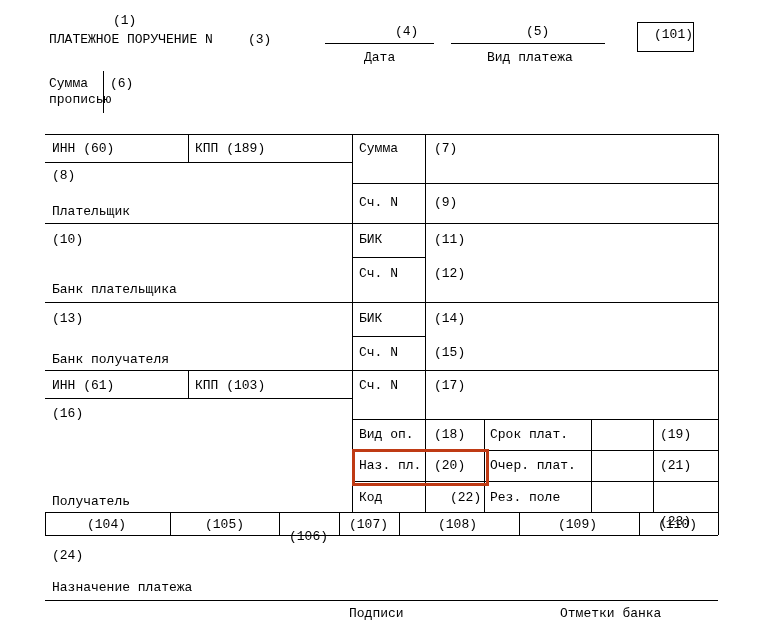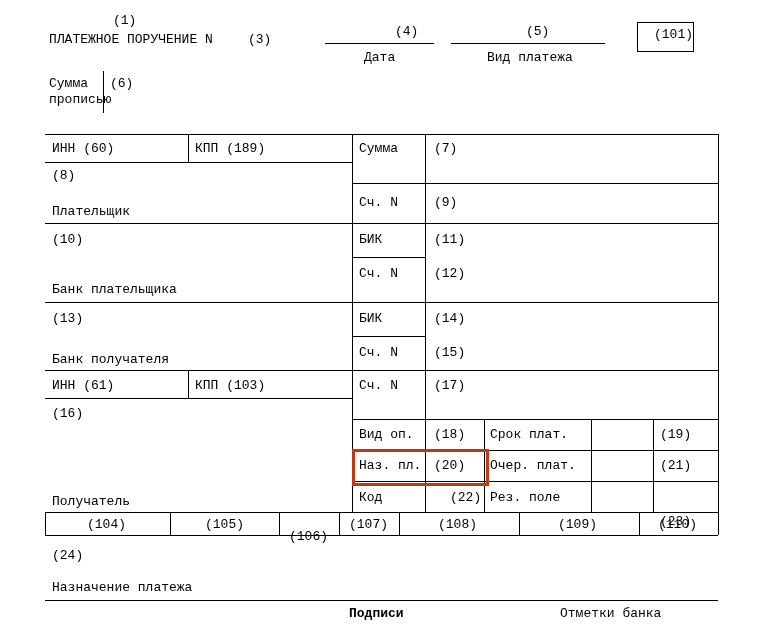--- a/index.html
+++ b/index.html
@@ -128,14 +128,14 @@
 <div class="abs nowrap" style="left:205px;top:517px;">(105)</div>
 <div class="abs nowrap" style="left:289px;top:517px;margin-top:12px;">(106)</div>
 <div class="abs nowrap" style="left:349px;top:517px;">(107)</div>
 <div class="abs nowrap" style="left:438px;top:517px;">(108)</div>
 <div class="abs nowrap" style="left:558px;top:517px;">(109)</div>
 <div class="abs nowrap" style="left:658px;top:517px;">(110)</div>
 
 <div class="abs nowrap" style="left:52px;top:548px;">(24)</div>
 <div class="abs nowrap" style="left:52px;top:580px;">Назначение платежа</div>
 <div class="abs bt" style="left:45px;top:600px;width:673px;"></div>
-<div class="abs nowrap" style="left:349px;top:606px;font-weight:bold;">Подписи</div>
+<div class="abs nowrap" style="left:349px;top:606px;">Подписи</div>
 <div class="abs nowrap" style="left:560px;top:606px;">Отметки банка</div>
 
 </body></html>

